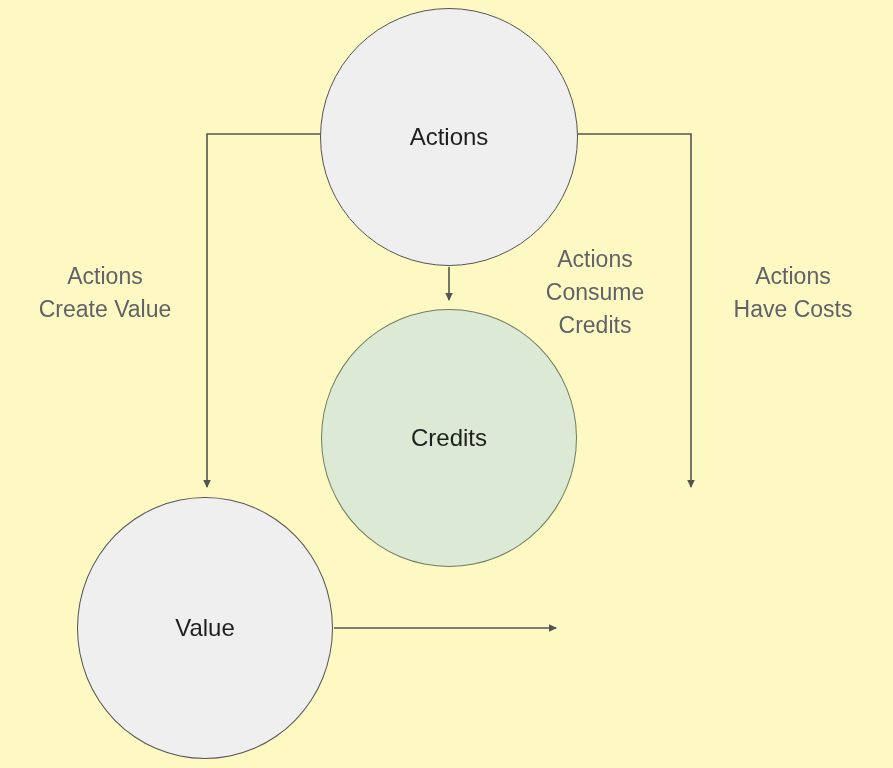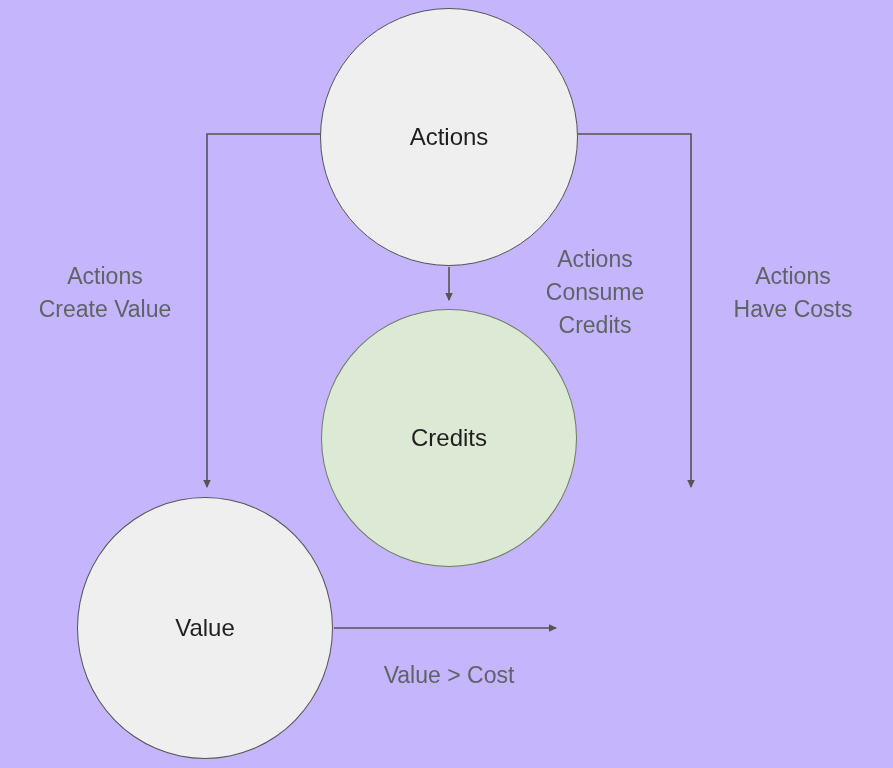--- a/index.html
+++ b/index.html
@@ -5,21 +5,21 @@
   html, body {
     margin: 0;
     padding: 0;
     background: #ffffff;
     font-family: "Liberation Sans", sans-serif;
   }
   .canvas {
     position: relative;
     width: 893px;
     height: 768px;
-    background: #c4b5fd;
+    background: #fef9c3;
     overflow: hidden;
   }
   .edges-svg {
     position: absolute;
     left: 0;
     top: 0;
     width: 893px;
     height: 768px;
     pointer-events: none;
   }
@@ -85,15 +85,14 @@
   <div class="edge-label" style="left:15px; top:260px; width:180px;">Actions
 Create Value</div>
 
   <div class="edge-label" style="left:505px; top:243px; width:180px;">Actions
 Consume
 Credits</div>
 
   <div class="edge-label" style="left:698px; top:260px; width:190px;">Actions
 Have Costs</div>
 
-  <div class="edge-label" style="left:359px; top:659px; width:180px;">Value &gt; Cost</div>
 
 </div>
 
 </body></html>

